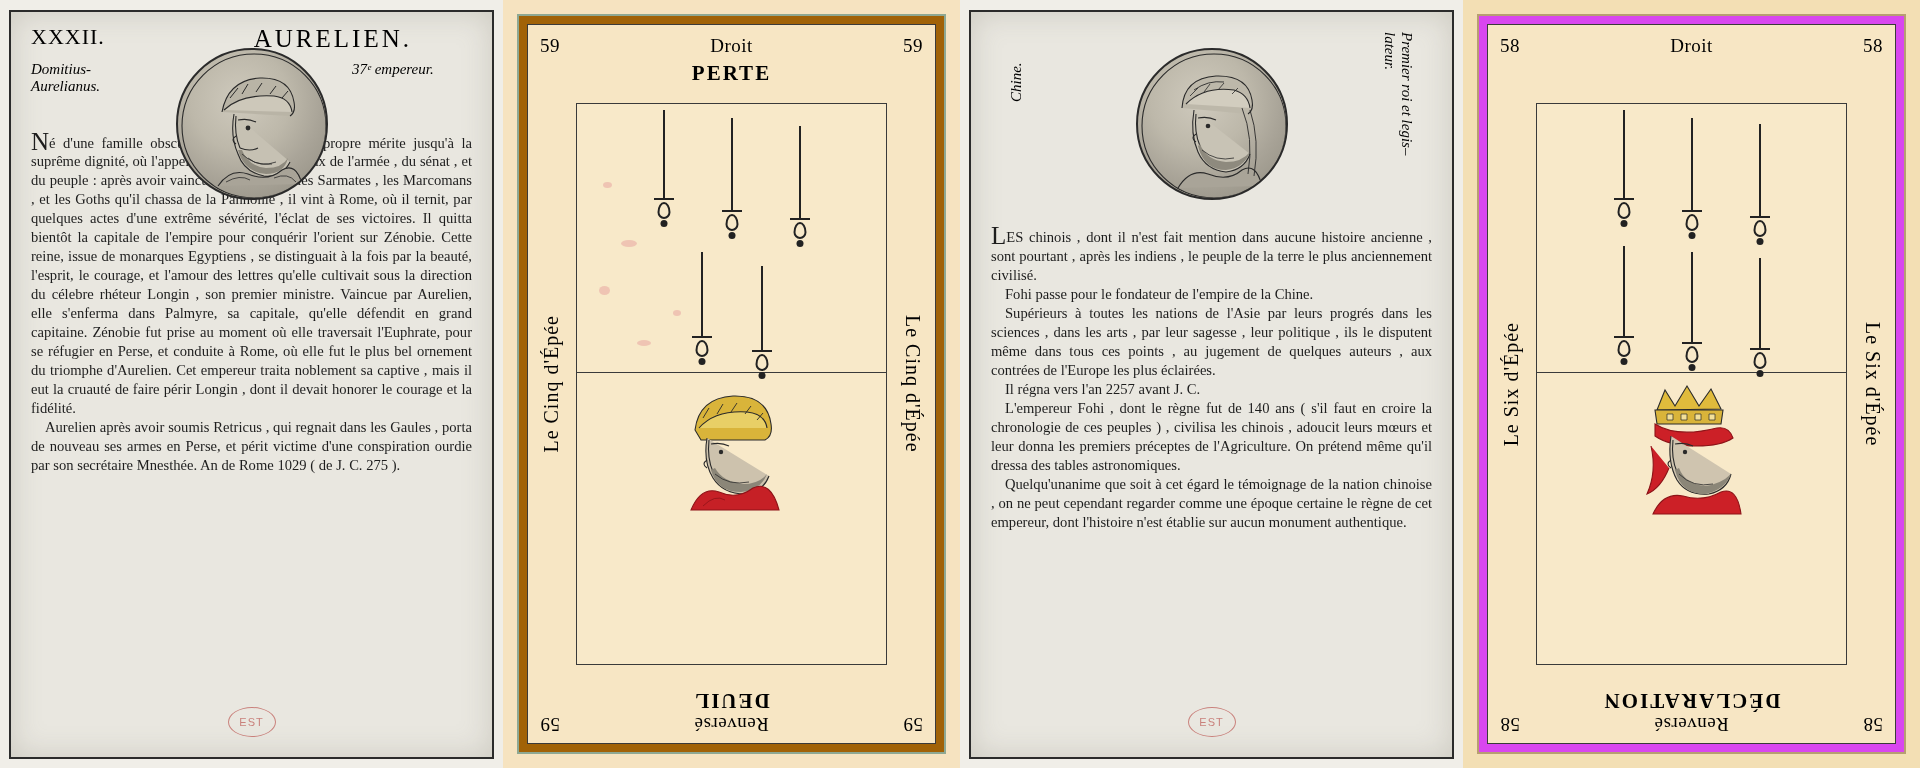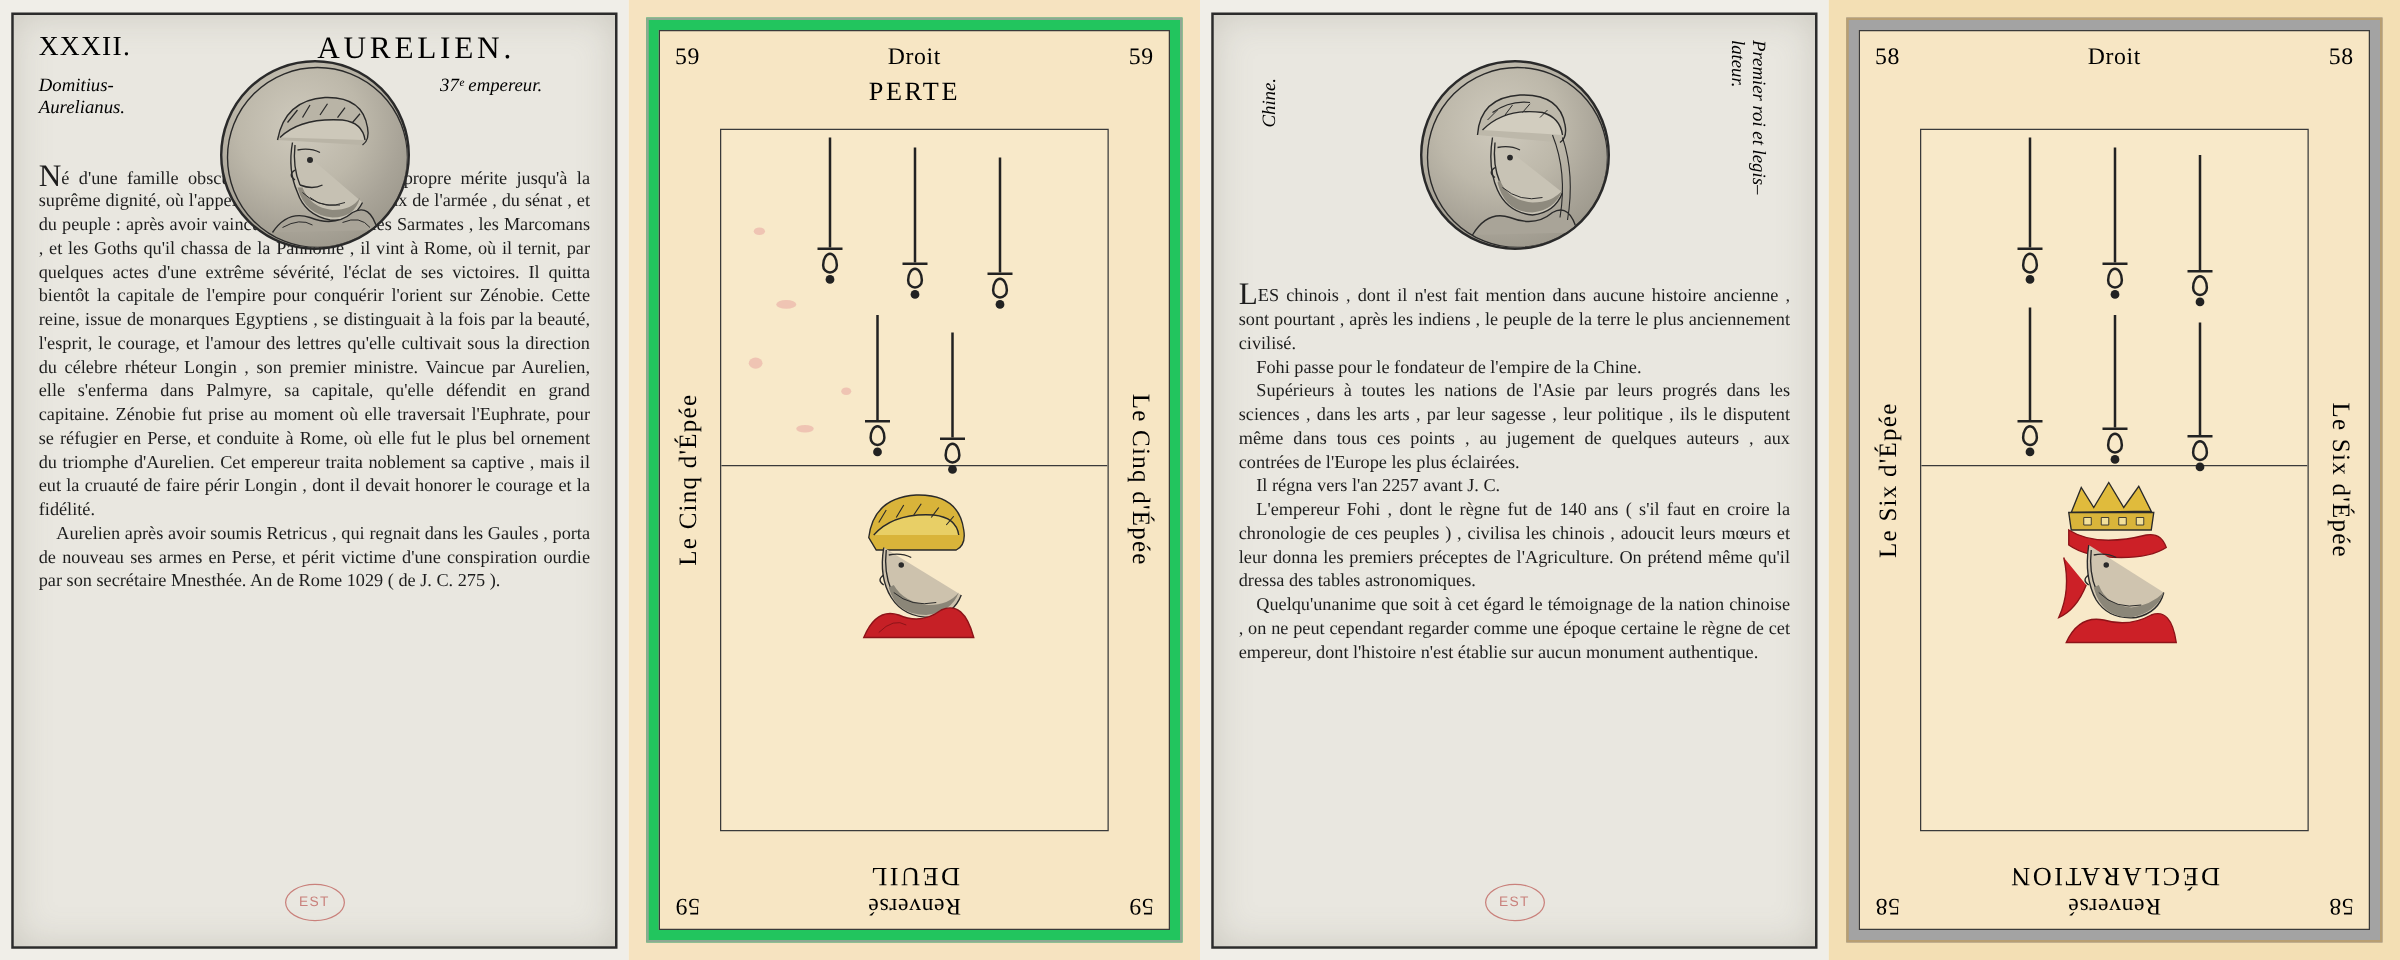--- a/index.html
+++ b/index.html
@@ -77,42 +77,43 @@
 
   
   .tarot {
     width:457px;
     background:#f6e3c0;
     padding:14px 14px;
   }
   .tarot-border {
     width:100%; height:100%;
     border:2px solid #8ea893;
-    background:#22c55e;
+    background:#a16207;
     padding:8px;
   }
-  .tarot-border.plain { background:#a3a3a3; border:2px solid #b79e72; }
+  .tarot-border.plain { background:#d946ef; border:2px solid #b79e72; }
   .tarot-face {
     width:100%; height:100%;
     background:#f7e6c4;
     border:1.5px solid #3a3a3a;
     position:relative;
     padding:10px 12px;
   }
   .t-row {
     display:flex; justify-content:space-between; align-items:baseline;
     font-size:19px; letter-spacing:.5px;
   }
   .t-row.bottom {
     position:absolute; left:12px; right:12px; bottom:8px;
     transform:rotate(180deg);
   }
   .t-title {
     text-align:center; font-size:21px; letter-spacing:2px;
     margin-top:4px;
+    font-weight:bold;
   }
   .t-title.bottom {
     position:absolute; left:0; right:0; bottom:30px;
     transform:rotate(180deg);
   }
   .t-side {
     position:absolute; top:0; bottom:0; width:34px;
     display:flex; align-items:center; justify-content:center;
     font-size:20px; letter-spacing:1px;
   }

